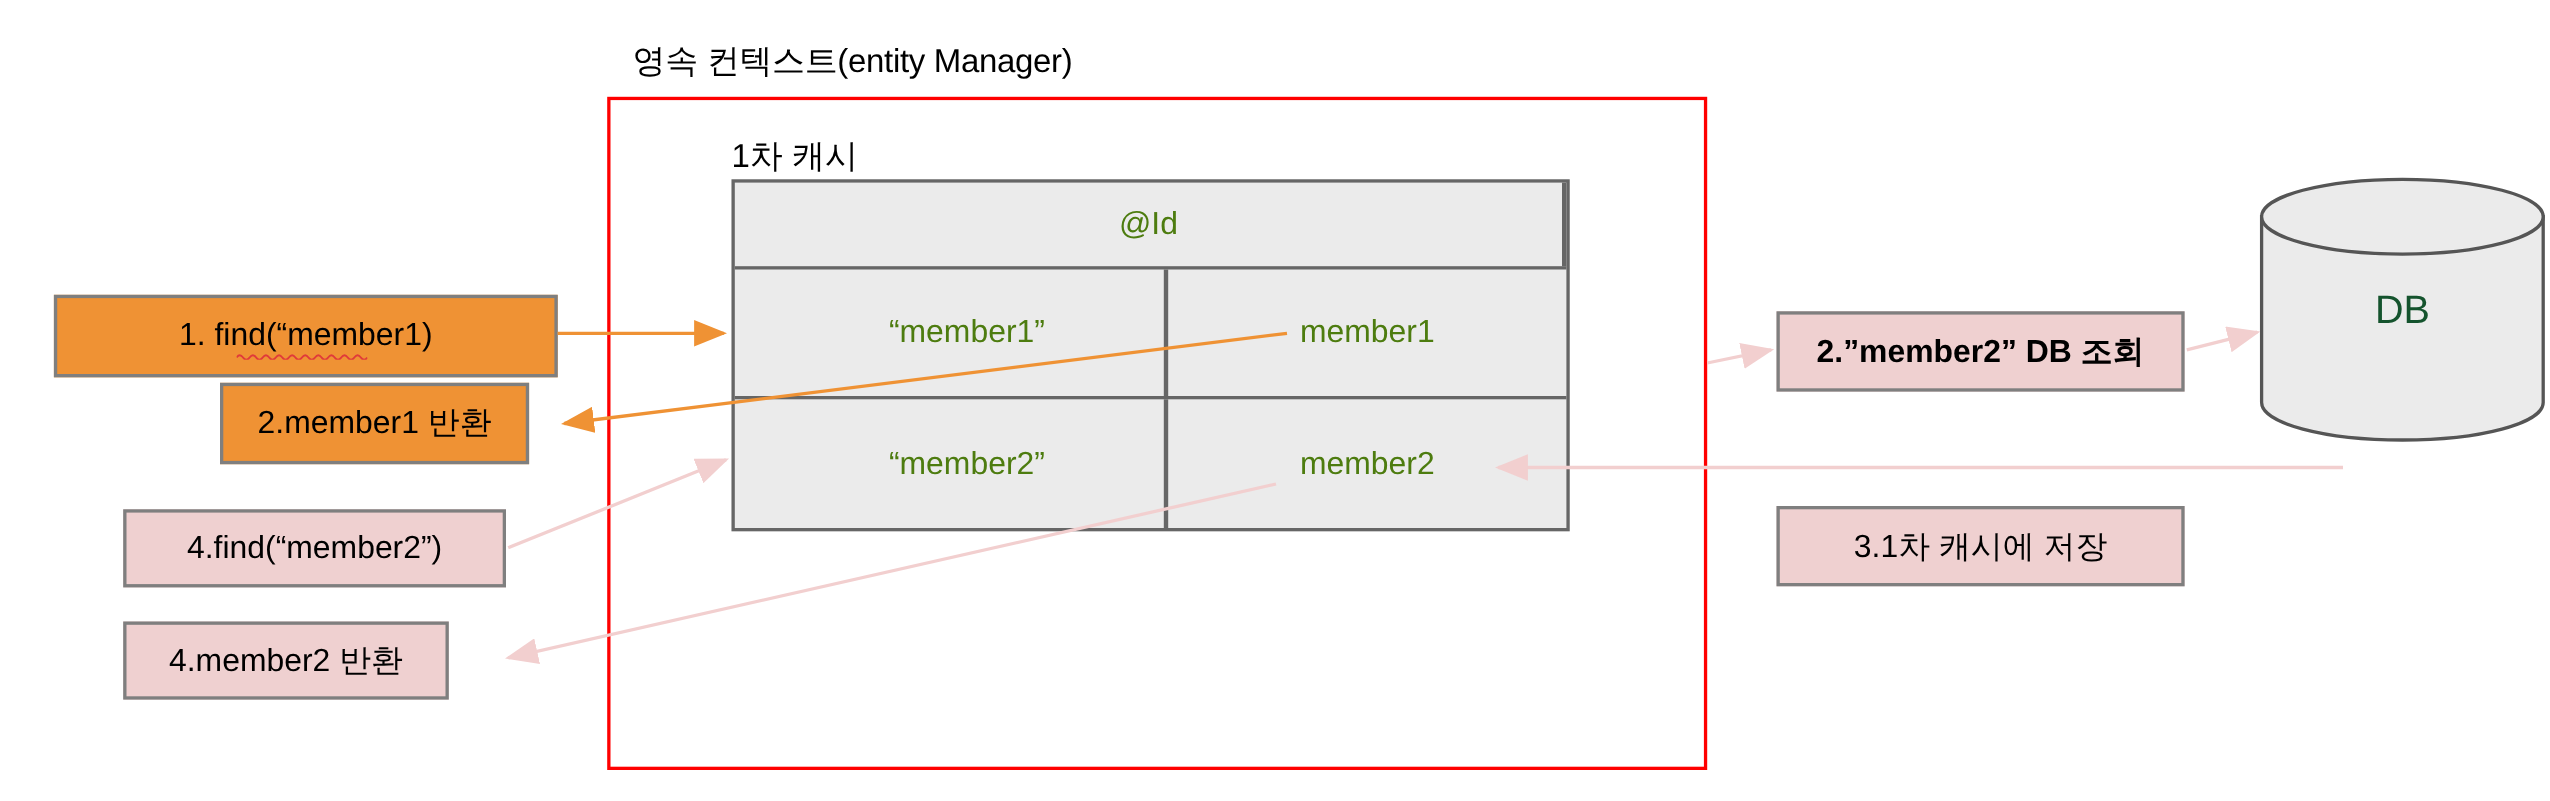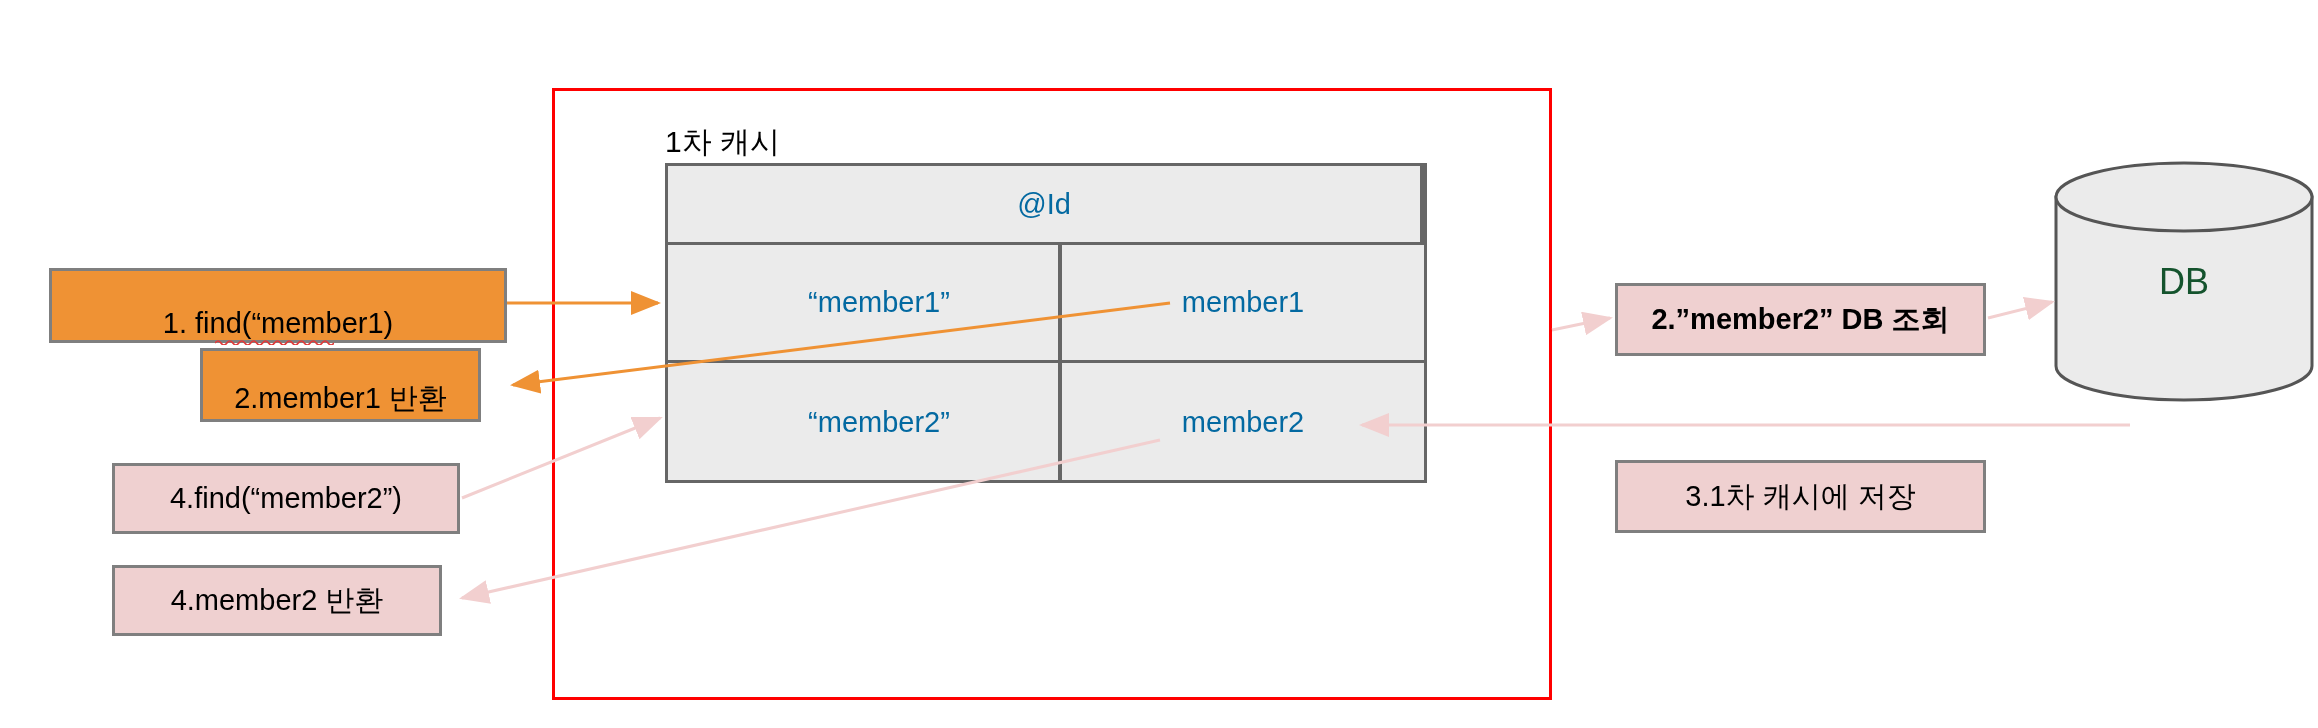--- a/index.html
+++ b/index.html
@@ -65,45 +65,45 @@
   }
   .cache-row.r-head { height: 79px; border-bottom: 3px solid #666666; }
   .cache-row.r-body { height: 118px; padding-left: 32px; }
   .cache-row.r-1 { border-bottom: 3px solid #666666; }
   .cache-cell {
     flex: 1 1 50%;
     display: flex;
     align-items: center;
     justify-content: center;
     font-size: 29px;
-    color: #0369a1;
+    color: #4d7c0f;
     box-sizing: border-box;
     white-space: nowrap;
   }
   .cache-cell.c-left { border-right: 4px solid #666666; }
 
   
   .msgbox {
     border: 3px solid #7f7f7f;
     box-sizing: border-box;
     display: flex;
     align-items: center;
     justify-content: center;
     font-size: 29px;
     color: #000000;
     white-space: nowrap;
     padding: 0 10px;
   }
-  .msgbox.orange { background: #ef9234; align-items: flex-end; }
+  .msgbox.orange { background: #ef9234; }
   .msgbox.pink   { background: #efd0d0; }
 
   #box-find1   { left: 49px;  top: 268px; width: 458px; height: 75px; }
   #box-return1 { left: 200px; top: 348px; width: 281px; height: 74px; }
   #box-find2   { left: 112px; top: 463px; width: 348px; height: 71px; }
-  #box-return2 { left: 112px; top: 565px; width: 330px; height: 71px; }
+  #box-return2 { left: 112px; top: 565px; width: 296px; height: 71px; }
   #box-dbquery { left: 1615px; top: 283px; width: 371px; height: 73px; font-weight: bold; }
   #box-store   { left: 1615px; top: 460px; width: 371px; height: 73px; }
 
   
   .squiggle-wrap { position: relative; display: inline-block; }
   .squiggle {
     position: absolute;
     left: 52px;
     bottom: -5px;
     width: 119px;
@@ -119,20 +119,21 @@
   }
 
   
   #arrows { left: 0; top: 0; width: 2318px; height: 728px; pointer-events: none; }
 </style>
 </head>
 <body>
 
 <div id="canvas">
 
+  <div class="abs" id="pc-title">영속 컨텍스트(entity Manager)</div>
 
   <div class="abs" id="pc-frame"></div>
 
   <div class="abs" id="cache-title">1차 캐시</div>
 
   <div class="abs" id="cache-table">
     <div class="cache-row r-head">
       <div class="cache-cell c-left">@Id</div>
     </div>
     <div class="cache-row r-body r-1">

